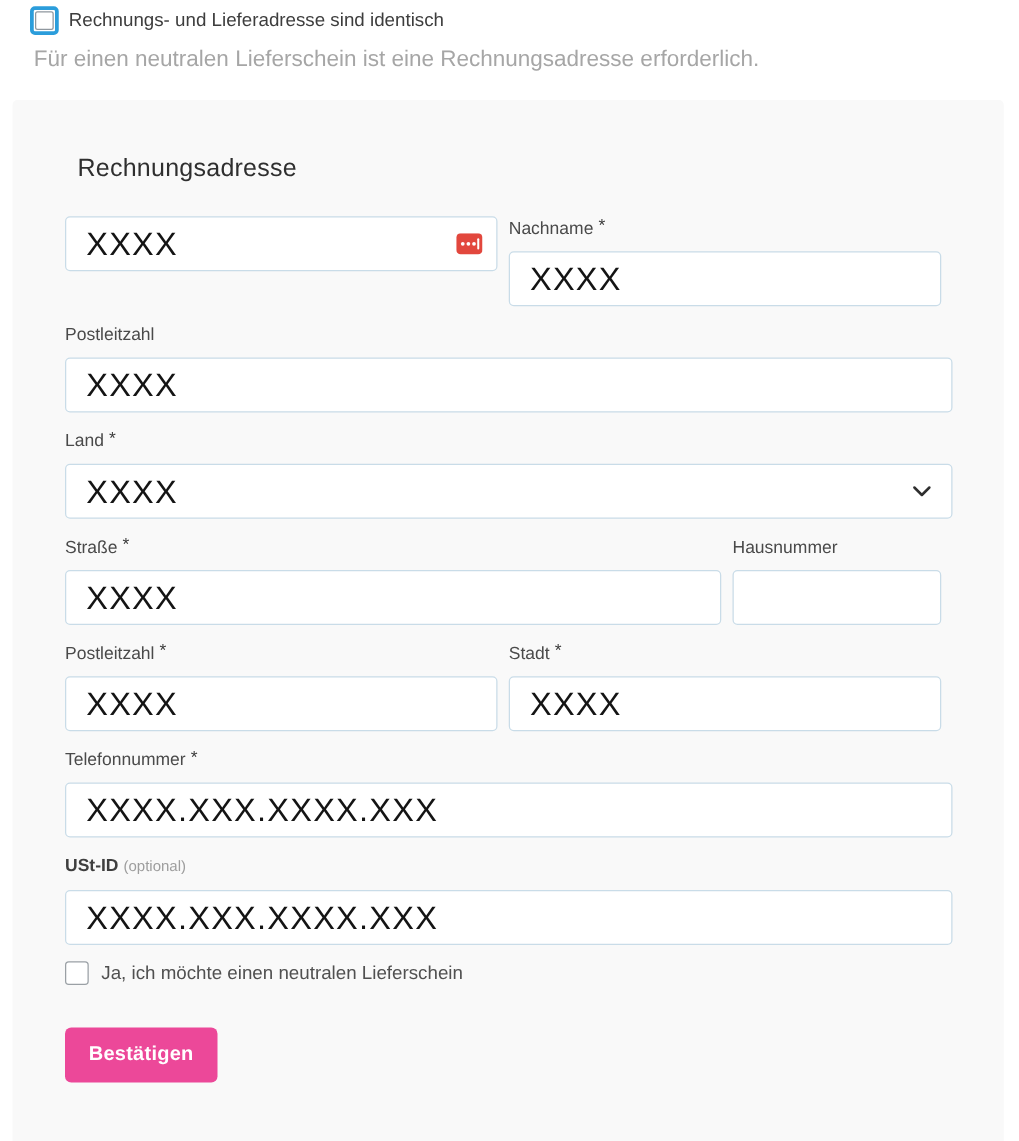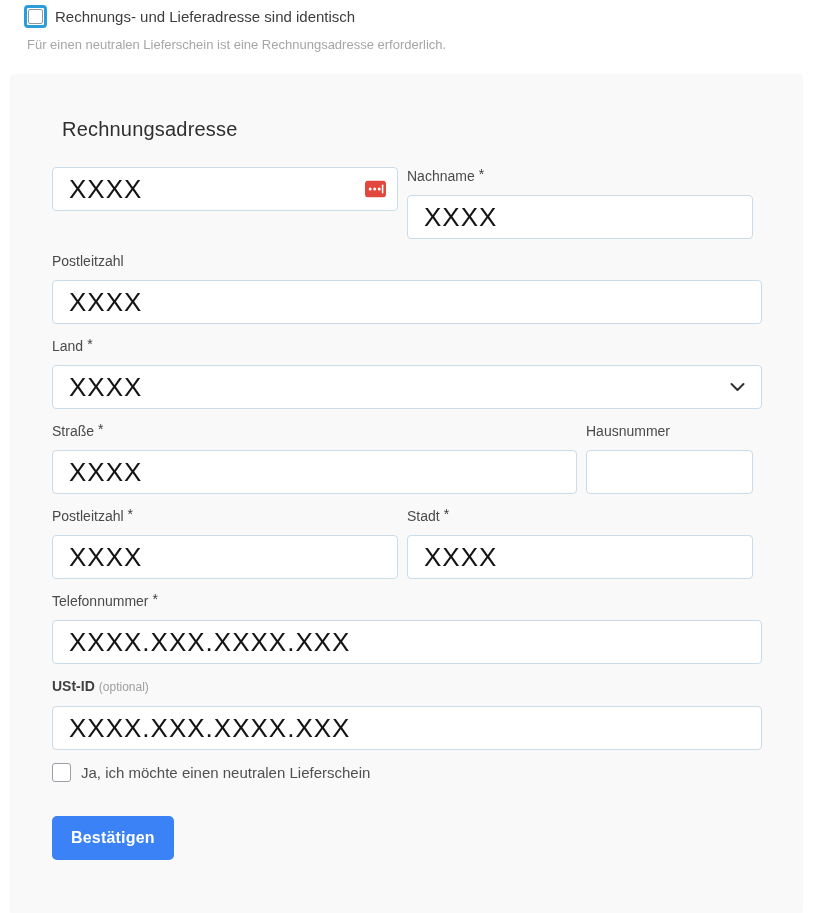--- a/index.html
+++ b/index.html
@@ -22,21 +22,21 @@
     display: inline-flex;
     cursor: pointer;
   }
   .focus-ring .cb-box {
     width: 15px; height: 15px;
     border: 1px solid #8f979e;
     border-radius: 2px;
     background: #ffffff;
   }
   .identical-label { font-size: 15px; color: #3d3d3d; cursor: default; }
-  .helper-text { margin: 9px 0 0 3px; font-size: 13px; color: #a6a6a6; }
+  .helper-text { margin: 9px 0 0 3px; font-size: 18px; color: #a6a6a6; }
 
   
   .card {
     margin: 22px 12px 0 10px;
     height: 840px;
     background: #f9f9f9;
     border-radius: 4px;
     padding: 44px 41px 0 42px;
   }
   .card-title {
@@ -134,21 +134,21 @@
     border: 1px solid #9aa0a5;
     border-radius: 3px;
     cursor: pointer;
   }
   .neutral-cb-label { font-size: 15px; color: #505050; }
 
   
   .submit-btn {
     margin-top: 34px;
     display: inline-block;
-    background: #3b82f6;
+    background: #ec4899;
     color: #ffffff;
     border: none;
     border-radius: 5px;
     padding: 13px 19px;
     font-family: "Liberation Sans", "DejaVu Sans", sans-serif;
     font-size: 16px;
     font-weight: 700;
     letter-spacing: 0.2px;
     cursor: pointer;
   }

